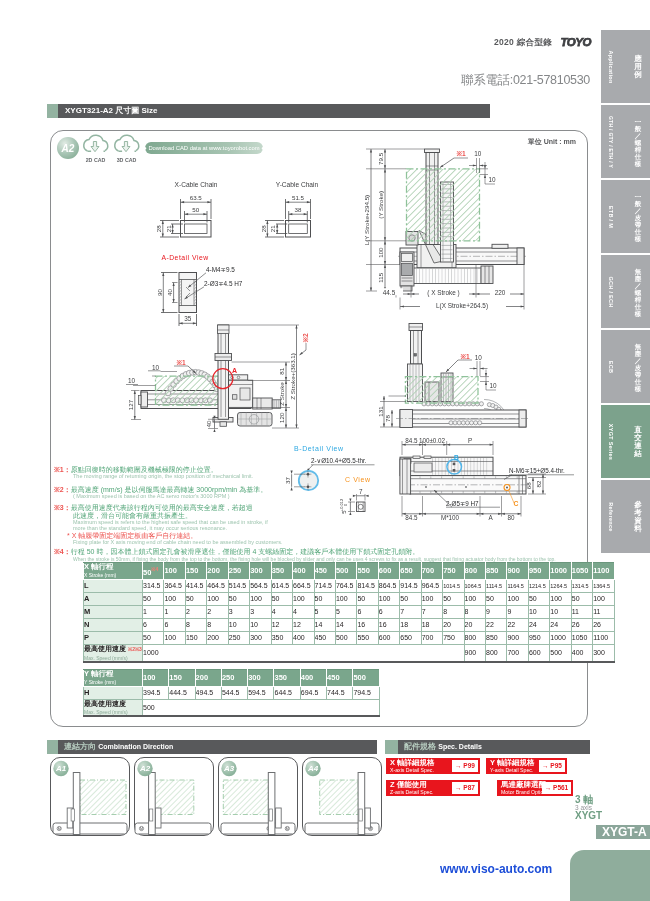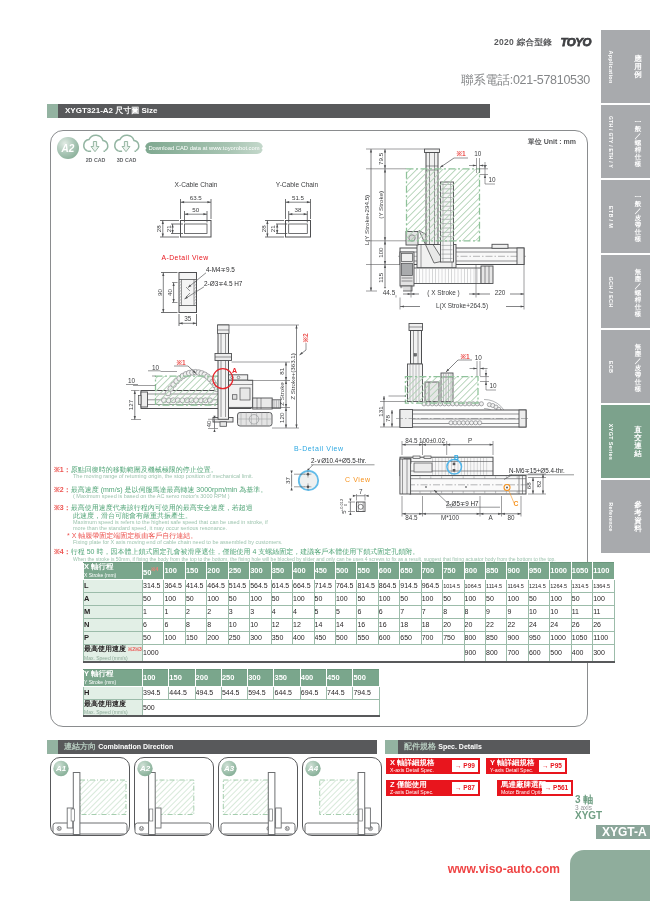--- a/index.html
+++ b/index.html
@@ -53,21 +53,21 @@
 .rbox .l2{font-size:5.2px;line-height:6px;}
 .rbox .chip{position:absolute;right:2px;top:2px;bottom:2px;width:26px;background:#fff;color:#e8151d;
   font-size:6.5px;font-weight:bold;text-align:center;line-height:11.5px;}
 
 #axis3{left:575px;top:795px;width:70px;text-align:left;}
 #axis3 .a{color:#6f9e83;font-weight:bold;font-size:10px;line-height:9px;}
 #axis3 .b{color:#939598;font-size:6.5px;line-height:7px;}
 #axis3 .c{color:#6f9e83;font-weight:bold;font-size:10px;line-height:10px;}
 #xygta{left:596px;top:825px;width:54px;height:14px;background:#8ba69a;color:#fff;font-size:12px;font-weight:bold;line-height:14px;padding-left:6px;box-sizing:border-box;}
 #gblock{left:570px;top:850px;width:80px;height:51px;background:#8fad9c;border-radius:14px 0 0 0;}
-#wsite{left:440px;top:862px;width:120px;font-size:12px;font-weight:bold;color:#ef4444;text-align:right;}
+#wsite{left:440px;top:862px;width:120px;font-size:12px;font-weight:bold;color:#1d4ed8;}
 </style>
 </head>
 <body>
 
 <div class="abs" id="catalog">2020 綜合型錄</div>
 <svg class="abs" style="left:558px;top:35px" width="34" height="14" viewBox="0 0 34 14">
   <text x="2.5" y="11" font-size="11.5" font-weight="bold" font-style="italic" font-family="Liberation Sans" fill="#3f4043" stroke="#3f4043" stroke-width="0.75" textLength="30.5" letter-spacing="-0.4">TOYO</text>
 </svg>
 <div class="abs" id="phone">聯系電話:021-57810530</div>
 <div class="abs gsq" id="tbar-sq"></div>

